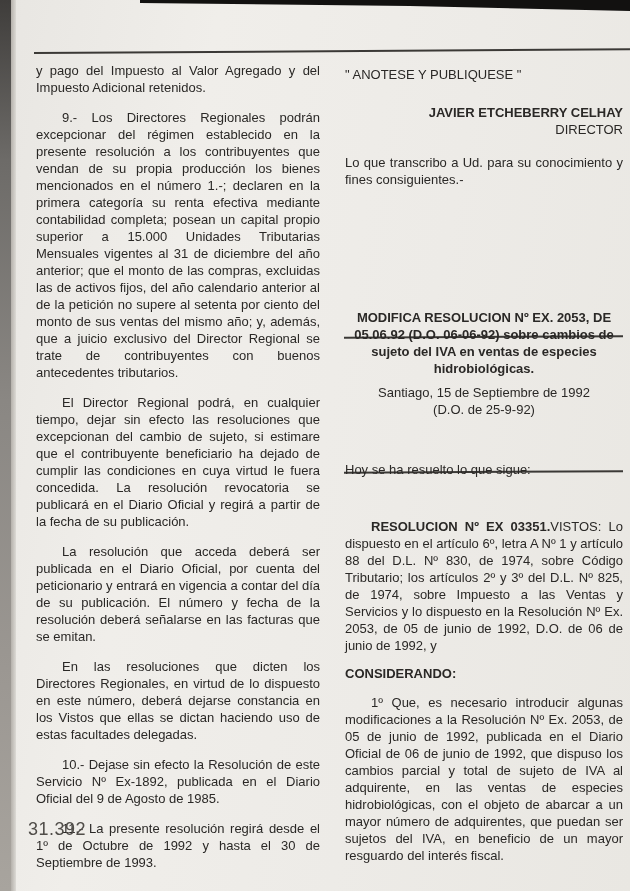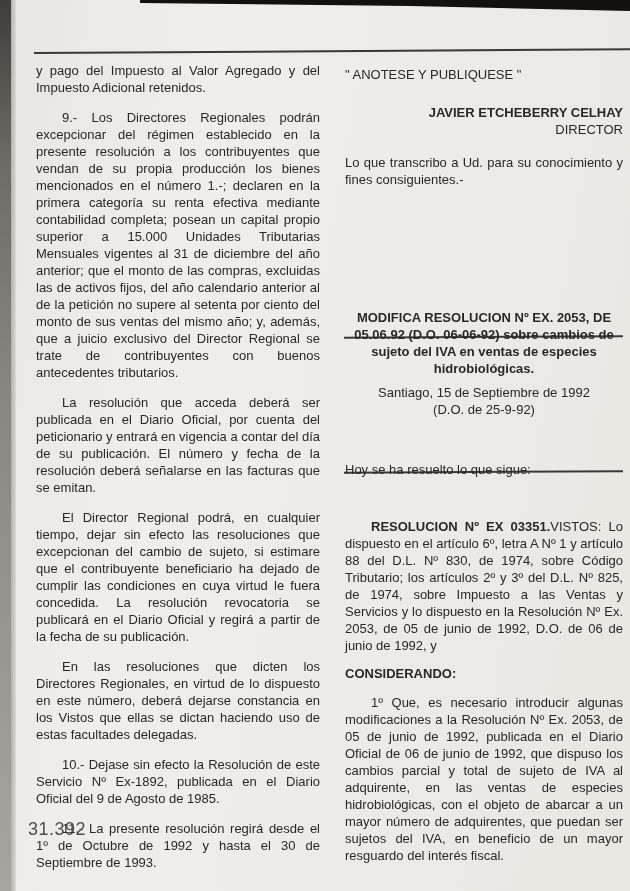--- a/index.html
+++ b/index.html
@@ -68,22 +68,22 @@
   <div class="binding-strip"></div>
   <div class="binding-edge"></div>
   <div class="top-scan-band"></div>
   <div class="top-rule"></div>
   <div class="col-rule rule-1"></div>
   <div class="col-rule rule-2"></div>
 
   <div class="col col-left">
     <p class="p-first">y pago del Impuesto al Valor Agregado y del Impuesto Adicional retenidos.</p>
     <p class="indent p-big">9.- Los Directores Regionales podrán excepcionar del régimen establecido en la presente resolución a los contribuyentes que vendan de su propia producción los bienes mencionados en el número 1.-; declaren en la primera categoría su renta efectiva mediante contabilidad completa; posean un capital propio superior a 15.000 Unidades Tributarias Mensuales vigentes al 31 de diciembre del año anterior; que el monto de las compras, excluidas las de activos fijos, del año calendario anterior al de la petición no supere al setenta por ciento del monto de sus ventas del mismo año; y, además, que a juicio exclusivo del Director Regional se trate de contribuyentes con buenos antecedentes tributarios.</p>
+    <p class="indent p-big">El Director Regional podrá, en cualquier tiempo, dejar sin efecto las resoluciones que excepcionan del cambio de sujeto, si estimare que el contribuyente beneficiario ha dejado de cumplir las condiciones en cuya virtud le fuera concedida. La resolución revocatoria se publicará en el Diario Oficial y regirá a partir de la fecha de su publicación.</p>
     <p class="indent p-big">La resolución que acceda deberá ser publicada en el Diario Oficial, por cuenta del peticionario y entrará en vigencia a contar del día de su publicación. El número y fecha de la resolución deberá señalarse en las facturas que se emitan.</p>
-    <p class="indent p-big">El Director Regional podrá, en cualquier tiempo, dejar sin efecto las resoluciones que excepcionan del cambio de sujeto, si estimare que el contribuyente beneficiario ha dejado de cumplir las condiciones en cuya virtud le fuera concedida. La resolución revocatoria se publicará en el Diario Oficial y regirá a partir de la fecha de su publicación.</p>
     <p class="indent p-big">En las resoluciones que dicten los Directores Regionales, en virtud de lo dispuesto en este número, deberá dejarse constancia en los Vistos que ellas se dictan haciendo uso de estas facultades delegadas.</p>
     <p class="indent p-big">10.- Dejase sin efecto la Resolución de este Servicio Nº Ex-1892, publicada en el Diario Oficial del 9 de Agosto de 1985.</p>
     <p class="indent">11,- La presente resolución regirá desde el 1º de Octubre de 1992 y hasta el 30 de Septiembre de 1993.</p>
   </div>
 
   <div class="col col-right">
     <p class="anotese">" ANOTESE Y PUBLIQUESE "</p>
 
     <div class="sig-block">
       <div class="bold right">JAVIER ETCHEBERRY CELHAY</div>

